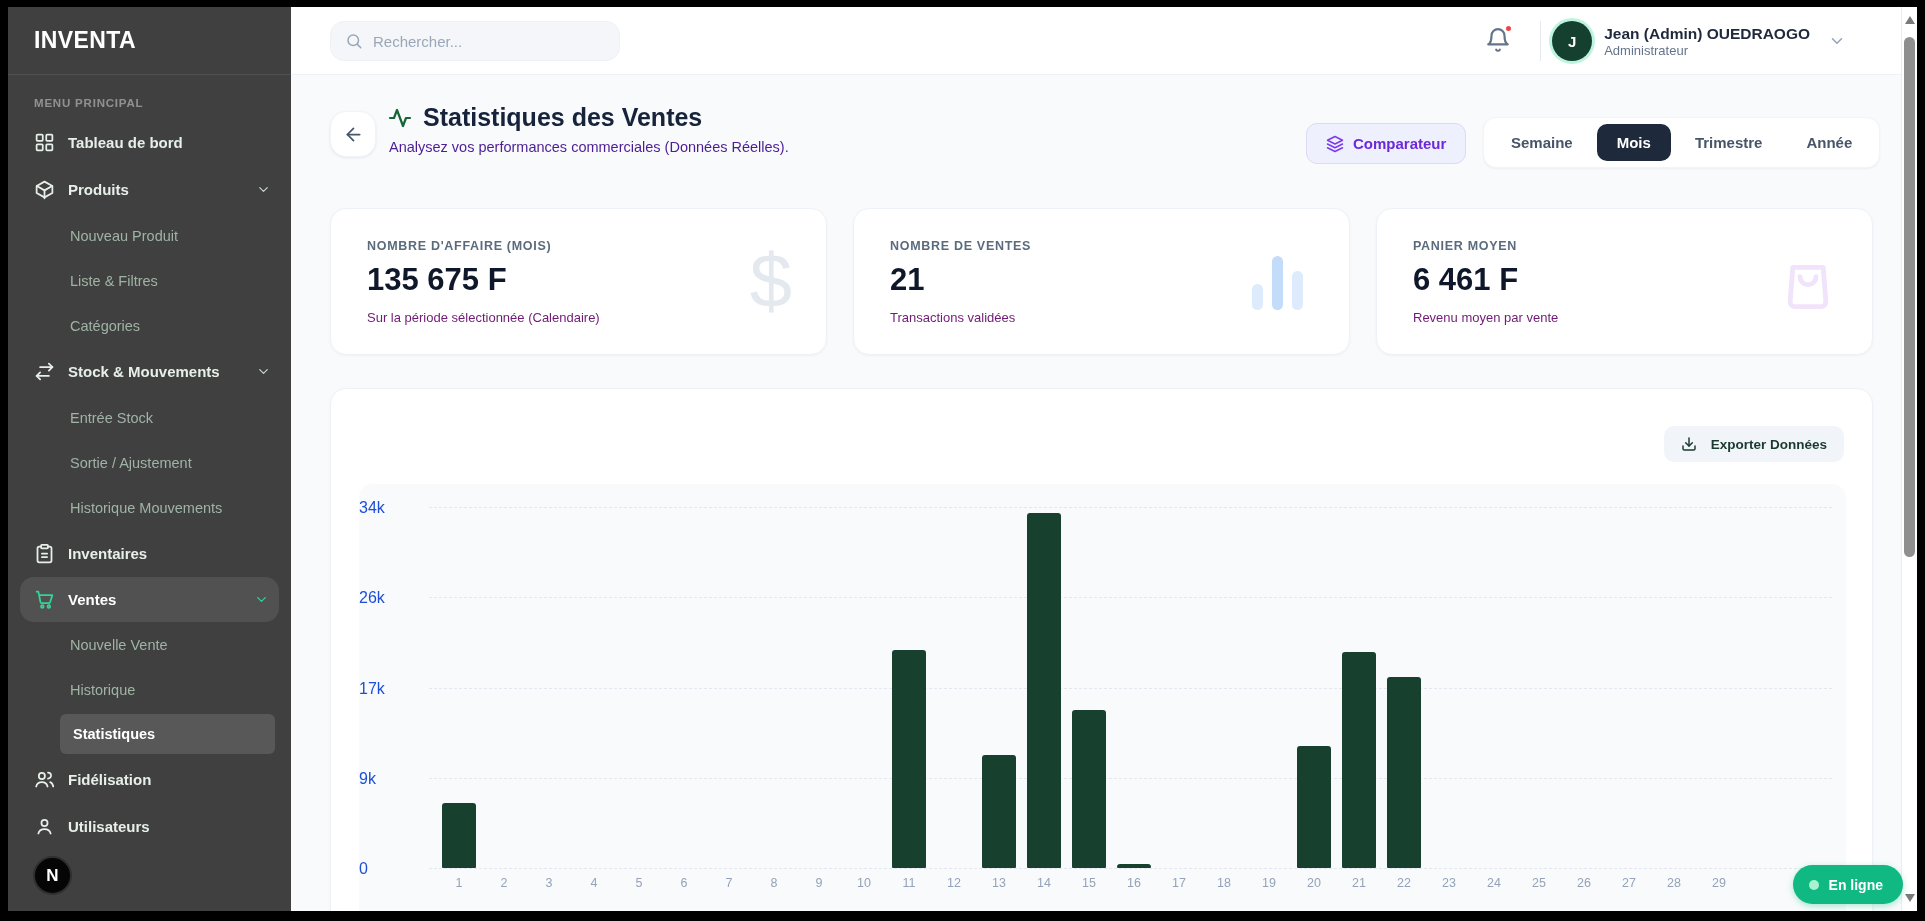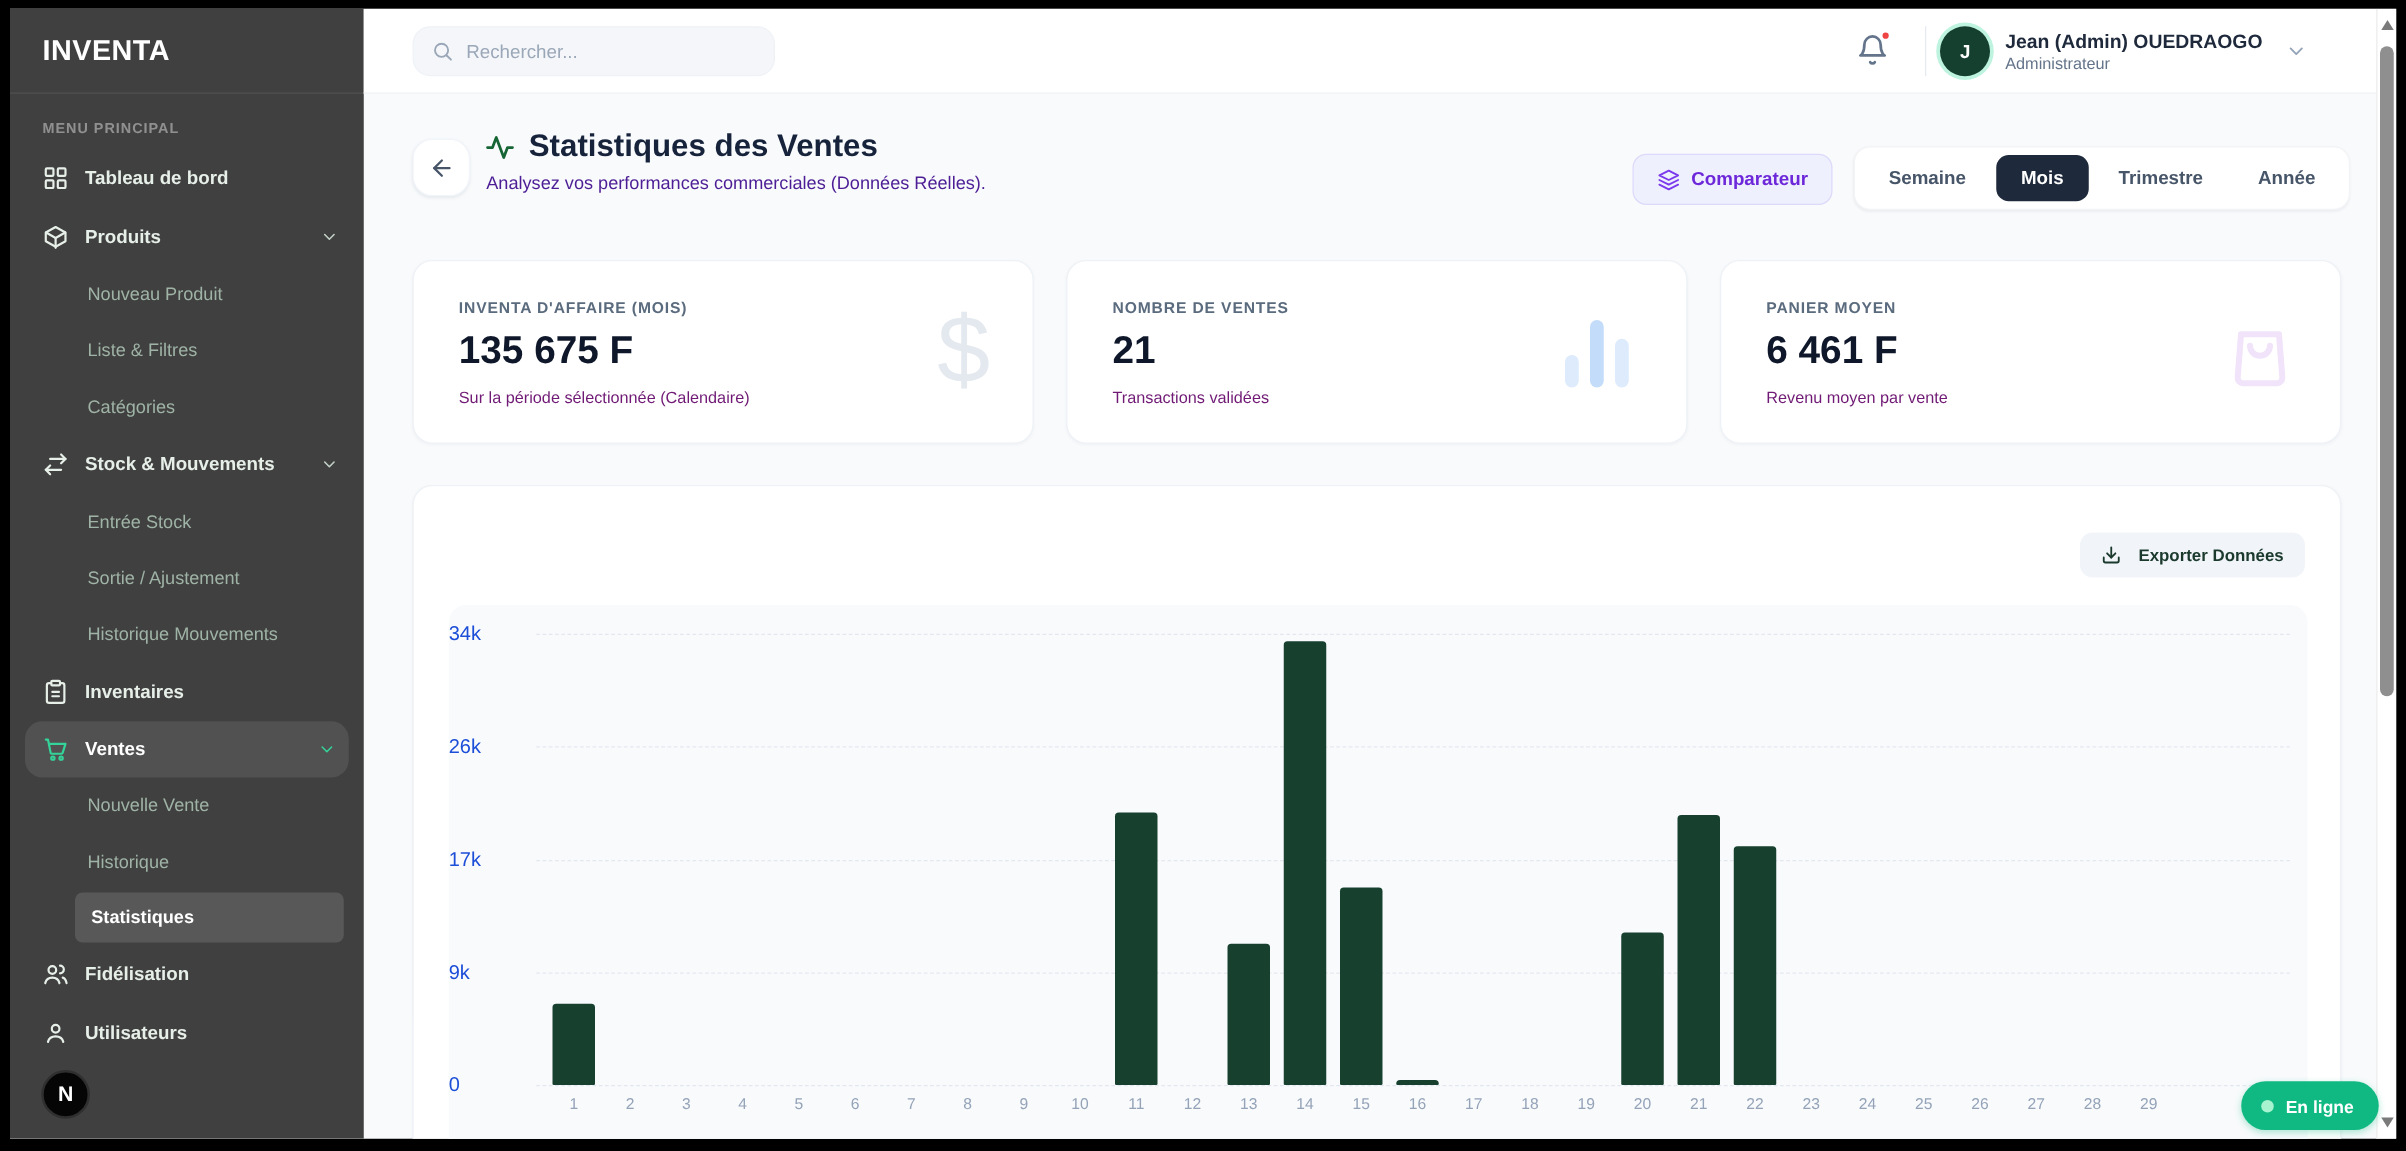--- a/index.html
+++ b/index.html
@@ -343,21 +343,21 @@
 
   <div class="period-switch" id="periods">
       <button class="period">Semaine</button>
       <button class="period active">Mois</button>
       <button class="period">Trimestre</button>
       <button class="period">Année</button>
     </div>
 
   <div class="stats-row" id="stats-row">
       <div class="card">
-        <div class="clabel">INVENTA D'AFFAIRE (MOIS)</div>
+        <div class="clabel">NOMBRE D'AFFAIRE (MOIS)</div>
         <div class="cvalue">135 675 F</div>
         <div class="csub">Sur la période sélectionnée (Calendaire)</div>
         <div class="dollar">$</div>
       </div>
       <div class="card">
         <div class="clabel">NOMBRE DE VENTES</div>
         <div class="cvalue">21</div>
         <div class="csub">Transactions validées</div>
         <div class="minibars">
           <i class="b1"></i>

